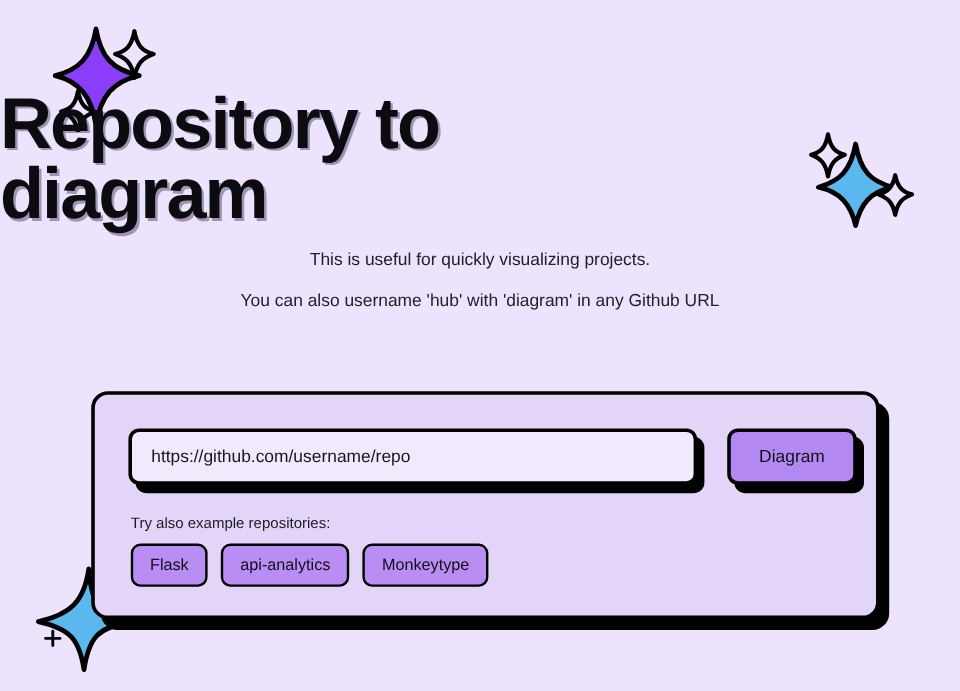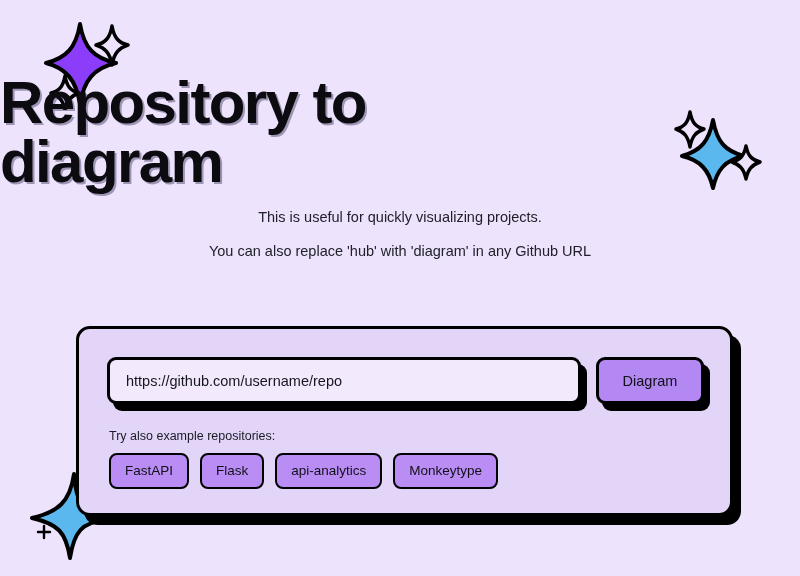--- a/index.html
+++ b/index.html
@@ -81,21 +81,21 @@
     border-radius: 14px;
   }
 
   
   .search-row {
     position: absolute;
     left: 28px;
     top: 28px;
     display: flex;
     align-items: flex-end;
-    gap: 15px;
+    gap: 25px;
   }
   .input-holder { position: relative; width: 474px; height: 47px; }
   .input-shadow {
     position: absolute;
     left: 6px; top: 7px;
     width: 100%; height: 100%;
     background: #000;
     border-radius: 9px;
   }
   .url-input {
@@ -195,41 +195,40 @@
     </g>
   </svg>
 </div>
 
 <h1 class="page-title">Repository to
 diagram</h1>
 
 <div class="subtitle">
   <div>This is useful for quickly visualizing projects.</div>
   <span class="gap"></span>
-  <div>You can also replace 'hub' with 'diagram' in any Github URL</div>
+  <div>You can also username 'hub' with 'diagram' in any Github URL</div>
 </div>
 
 <div class="card-wrap">
   <div class="card-shadow"></div>
   <div class="card">
 
     <div class="search-row">
       <div class="input-holder">
         <div class="input-shadow"></div>
         <input class="url-input" type="text" placeholder="https://github.com/username/repo" style="">
       </div>
       <div class="btn-holder">
         <div class="btn-shadow"></div>
         <button class="diagram-btn">Diagram</button>
       </div>
     </div>
 
     <div class="examples-label">Try also example repositories:</div>
 
     <div class="chips">
-      <button class="chip">FastAPI</button>
       <button class="chip">Flask</button>
       <button class="chip">api-analytics</button>
       <button class="chip">Monkeytype</button>
     </div>
 
   </div>
 </div>
 
 </body></html>

